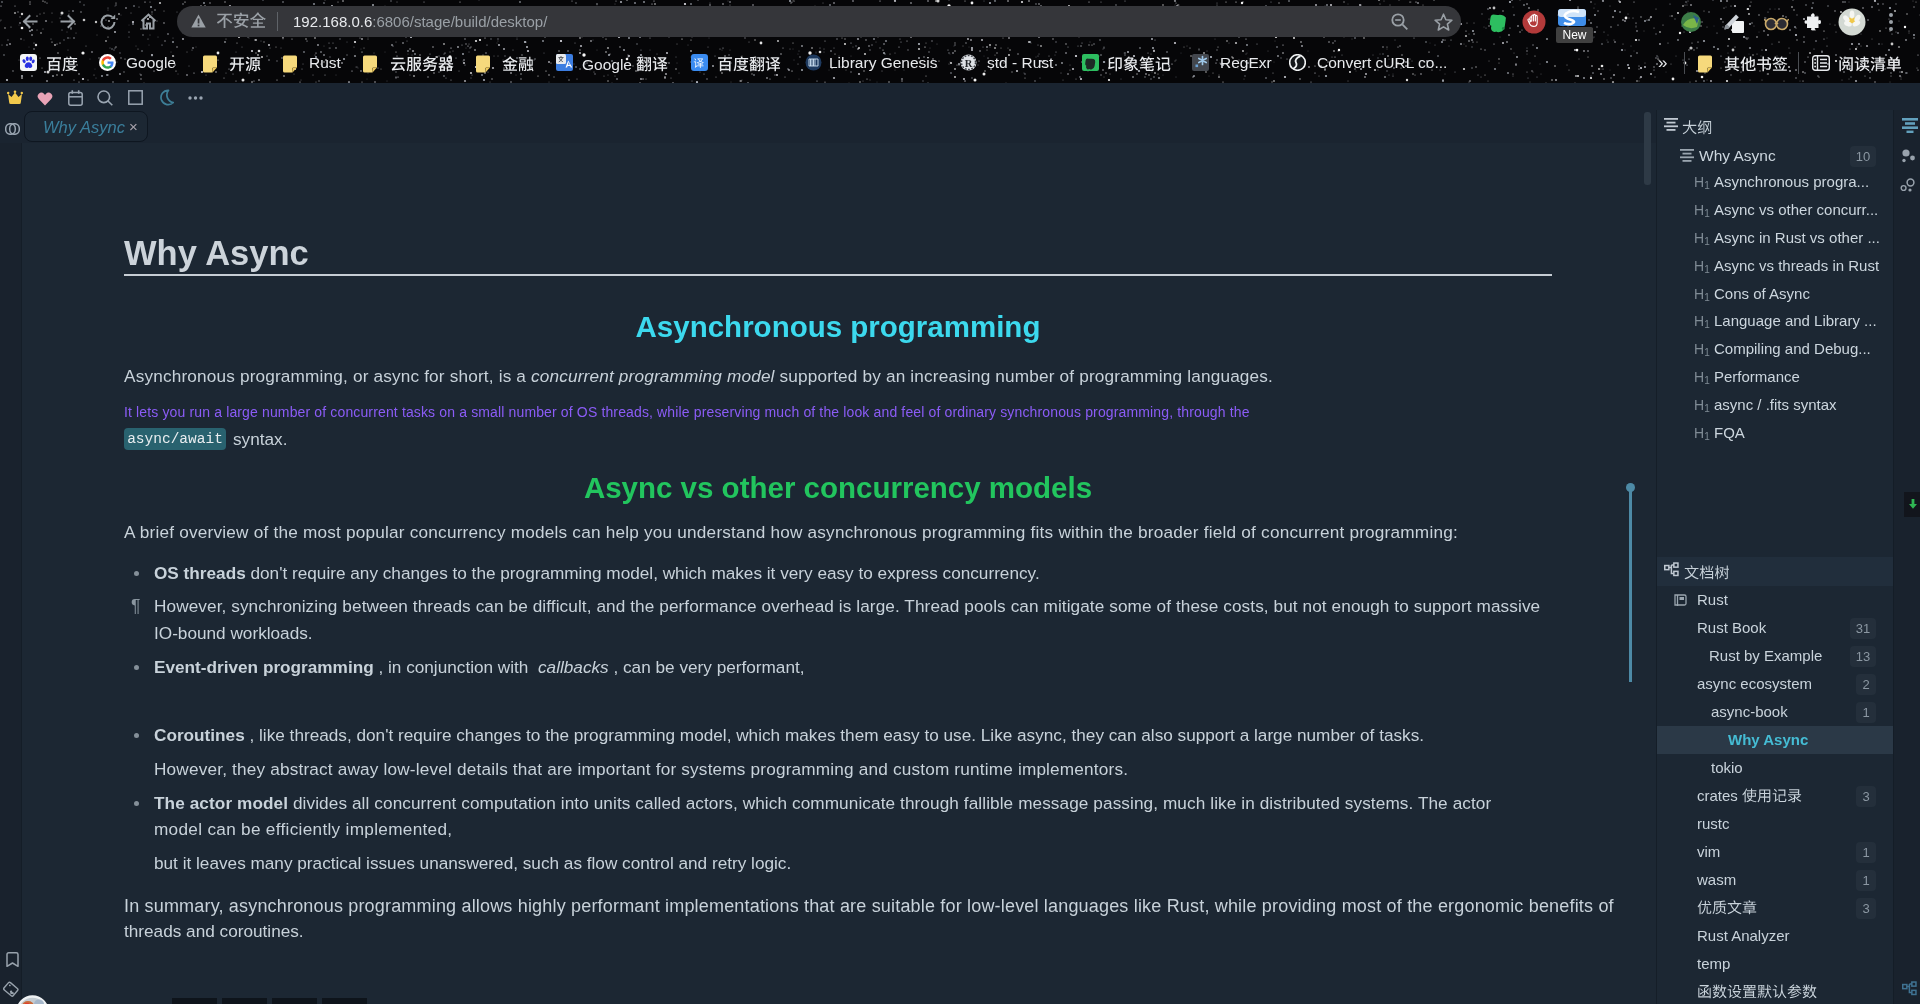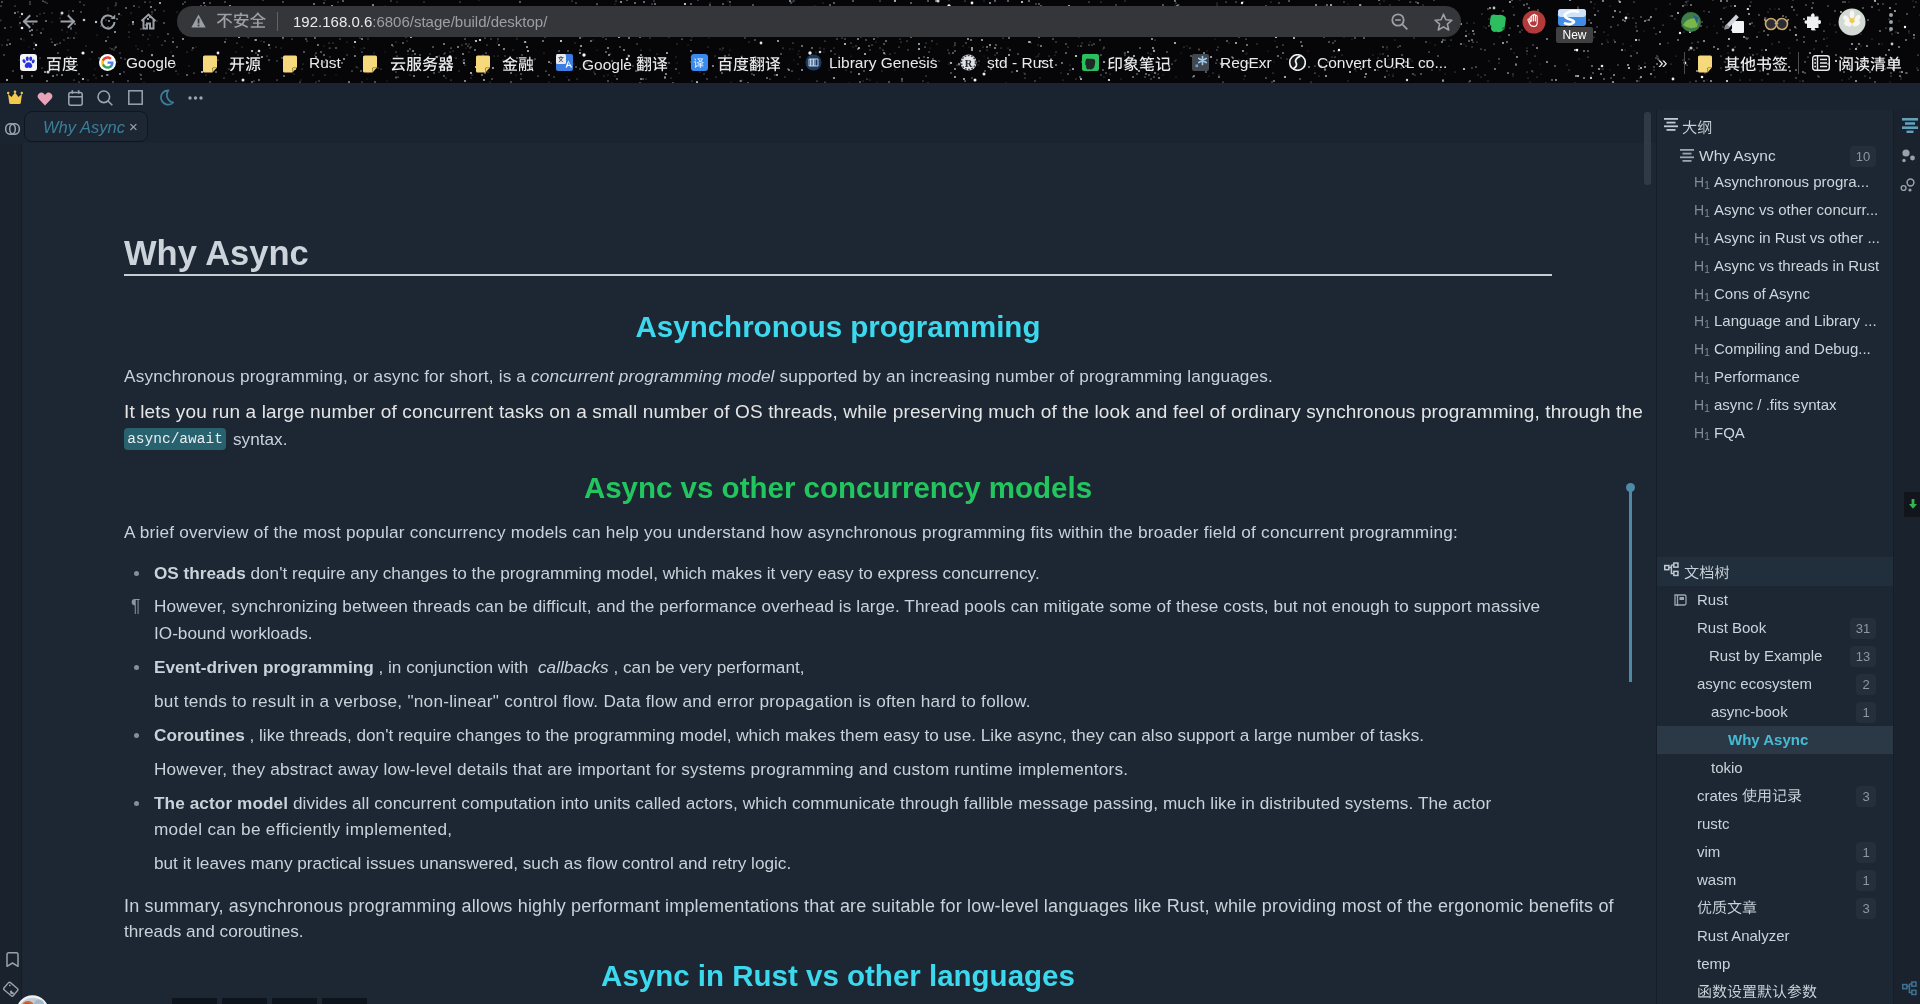--- a/index.html
+++ b/index.html
@@ -2514,43 +2514,41 @@
       <rect x="0.7" y="0.7" width="9.6" height="10.6" rx="4.8" stroke="#9aa5b1" stroke-width="1.5" fill="none"></rect>
       <rect x="4.7" y="0.7" width="9.6" height="10.6" rx="4.8" stroke="#9aa5b1" stroke-width="1.5" fill="none"></rect>
     </svg>
 <div style="position:absolute;left:24px;top:111px;width:124px;height:31px;background:#1c2733;border:1.5px solid #0e1620;border-radius:8px;box-sizing:border-box"></div>
 <div style="position:absolute;left:43px;top:115.5px;font-size:16.5px;line-height:22px;color:#3a7e9b;white-space:nowrap;"><i>Why Async</i></div>
 <div style="position:absolute;left:129px;top:115.5px;font-size:15px;line-height:22px;color:#a9a3ad;white-space:nowrap;">×</div>
 <div style="position:absolute;left:124px;top:229.0px;font-size:34.5px;line-height:48px;color:#ccd3da;white-space:nowrap;font-weight:bold;">Why Async</div>
 <div style="position:absolute;left:124px;top:273.5px;width:1428px;height:2px;background:#c6cdd4"></div>
 <div style="position:absolute;left:124px;top:306.5px;width:1428px;text-align:center;font-size:29.5px;line-height:40px;color:#3cd9ee;white-space:nowrap;font-weight:bold;">Asynchronous programming</div>
 <div style="position:absolute;left:124px;top:363.0px;font-size:17.2px;line-height:26px;color:#c8d2da;white-space:nowrap;letter-spacing:0.17px;">Asynchronous programming, or async for short, is a <i>concurrent programming model</i> supported by an increasing number of programming languages.</div>
-<div style="position:absolute;left:124px;top:399.0px;font-size:19px;line-height:26px;color:#e5e5e5;white-space:nowrap;letter-spacing:0.14px;">It lets you run a large number of concurrent tasks on a small number of OS threads, while preserving much of the look and feel of ordinary synchronous programming, through the</div>
+<div style="position:absolute;left:124px;top:399.0px;font-size:14px;line-height:26px;color:#8b5cf6;white-space:nowrap;letter-spacing:0.14px;">It lets you run a large number of concurrent tasks on a small number of OS threads, while preserving much of the look and feel of ordinary synchronous programming, through the</div>
 <div style="position:absolute;left:124px;top:428px;width:102px;height:22px;background:#29626f;border-radius:4px;text-align:center;font-family:'Liberation Mono',monospace;font-size:14.5px;line-height:22px;color:#e9edf0">async/await</div>
 <div style="position:absolute;left:233px;top:426.0px;font-size:17.2px;line-height:26px;color:#c8d2da;white-space:nowrap;">syntax.</div>
 <div style="position:absolute;left:124px;top:467.5px;width:1428px;text-align:center;font-size:29.5px;line-height:40px;color:#22c55e;white-space:nowrap;font-weight:bold;">Async vs other concurrency models</div>
 <div style="position:absolute;left:124px;top:519.0px;font-size:17.2px;line-height:26px;color:#c8d2da;white-space:nowrap;letter-spacing:0.21px;">A brief overview of the most popular concurrency models can help you understand how asynchronous programming fits within the broader field of concurrent programming:</div>
 <div style="position:absolute;left:134px;top:570.5px;width:5px;height:5px;border-radius:50%;background:#848f99"></div>
 <div style="position:absolute;left:134px;top:664.5px;width:5px;height:5px;border-radius:50%;background:#848f99"></div>
 <div style="position:absolute;left:134px;top:732.5px;width:5px;height:5px;border-radius:50%;background:#848f99"></div>
 <div style="position:absolute;left:134px;top:800.5px;width:5px;height:5px;border-radius:50%;background:#848f99"></div>
 <div style="position:absolute;left:154px;top:560.0px;font-size:17.2px;line-height:26px;color:#c8d2da;white-space:nowrap;"><b>OS threads</b> don't require any changes to the programming model, which makes it very easy to express concurrency.</div>
 <div style="position:absolute;left:131px;top:593.0px;font-size:17.5px;line-height:26px;color:#8a96a0;white-space:nowrap;">¶</div>
 <div style="position:absolute;left:154px;top:593.0px;font-size:17.2px;line-height:26px;color:#c8d2da;white-space:nowrap;letter-spacing:0.09px;">However, synchronizing between threads can be difficult, and the performance overhead is large. Thread pools can mitigate some of these costs, but not enough to support massive</div>
 <div style="position:absolute;left:154px;top:619.5px;font-size:17.2px;line-height:26px;color:#c8d2da;white-space:nowrap;">IO-bound workloads.</div>
 <div style="position:absolute;left:154px;top:654.0px;font-size:17.2px;line-height:26px;color:#c8d2da;white-space:nowrap;"><b>Event-driven programming</b> , in conjunction with &nbsp;<i>callbacks</i> , can be very performant,</div>
-<div style="position:absolute;left:154px;top:688.0px;font-size:17.2px;line-height:26px;color:#c8d2da;white-space:nowrap;letter-spacing:0.26px;">but tends to result in a verbose, "non-linear" control flow. Data flow and error propagation is often hard to follow.</div>
 <div style="position:absolute;left:154px;top:722.0px;font-size:17.2px;line-height:26px;color:#c8d2da;white-space:nowrap;"><b>Coroutines</b> , like threads, don't require changes to the programming model, which makes them easy to use. Like async, they can also support a large number of tasks.</div>
 <div style="position:absolute;left:154px;top:756.0px;font-size:17.2px;line-height:26px;color:#c8d2da;white-space:nowrap;letter-spacing:0.18px;">However, they abstract away low-level details that are important for systems programming and custom runtime implementors.</div>
 <div style="position:absolute;left:154px;top:790.0px;font-size:17.2px;line-height:26px;color:#c8d2da;white-space:nowrap;letter-spacing:0.09px;"><b>The actor model</b> divides all concurrent computation into units called actors, which communicate through fallible message passing, much like in distributed systems. The actor</div>
 <div style="position:absolute;left:154px;top:816.0px;font-size:17.2px;line-height:26px;color:#c8d2da;white-space:nowrap;letter-spacing:0.3px;">model can be efficiently implemented,</div>
 <div style="position:absolute;left:154px;top:850.0px;font-size:17.2px;line-height:26px;color:#c8d2da;white-space:nowrap;">but it leaves many practical issues unanswered, such as flow control and retry logic.</div>
 <div style="position:absolute;left:124px;top:893.0px;font-size:18px;line-height:26px;color:#c8d2da;white-space:nowrap;letter-spacing:0.18px;">In summary, asynchronous programming allows highly performant implementations that are suitable for low-level languages like Rust, while providing most of the ergonomic benefits of</div>
 <div style="position:absolute;left:124px;top:918.0px;font-size:17.2px;line-height:26px;color:#c8d2da;white-space:nowrap;">threads and coroutines.</div>
-<div style="position:absolute;left:124px;top:955.5px;width:1428px;text-align:center;font-size:29.5px;line-height:40px;color:#3cd9ee;white-space:nowrap;font-weight:bold;">Async in Rust vs other languages</div>
 <div style="position:absolute;left:172px;top:998px;width:45px;height:6px;background:#0e141b"></div>
 <div style="position:absolute;left:222px;top:998px;width:45px;height:6px;background:#0e141b"></div>
 <div style="position:absolute;left:272px;top:998px;width:45px;height:6px;background:#0e141b"></div>
 <div style="position:absolute;left:322px;top:998px;width:45px;height:6px;background:#0e141b"></div>
 <div style="position:absolute;left:1628.5px;top:487px;width:3px;height:195px;background:#4d8aa6"></div>
 <div style="position:absolute;left:1625.5px;top:482.5px;width:9px;height:9px;border-radius:50%;background:#4d8aa6"></div>
 <div style="position:absolute;left:1644px;top:112px;width:7px;height:73px;background:#2e3a46;border-radius:3px"></div>
 <svg style="position:absolute;left:1664px;top:118px" width="14" height="13" viewBox="0 0 14 13">
       <g fill="#c0c9d2">
         <rect x="0" y="0" width="14" height="1.8"></rect>

